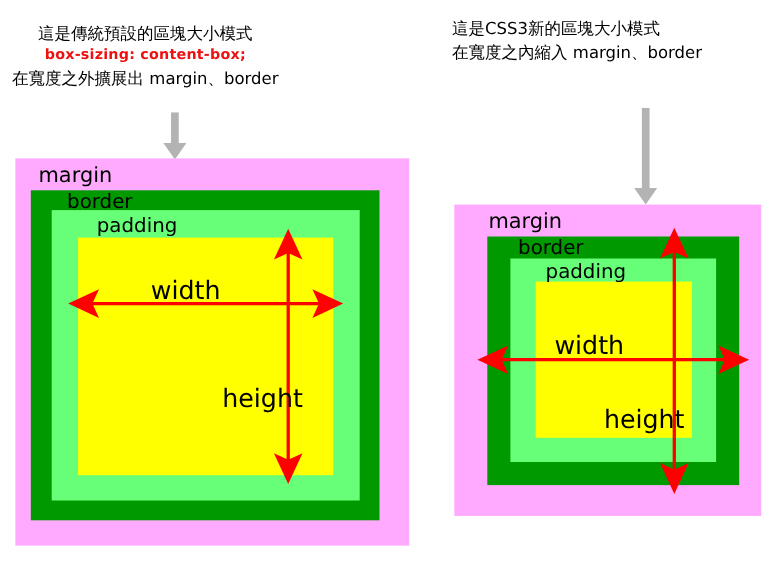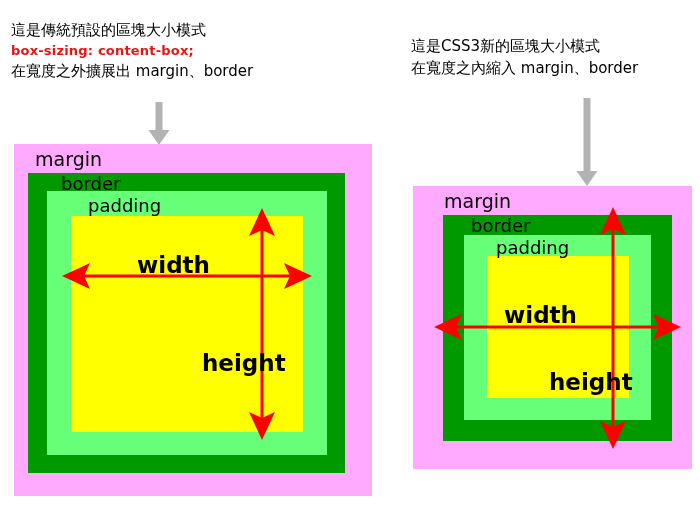--- a/index.html
+++ b/index.html
@@ -26,22 +26,22 @@
     display: block;
     font-size: 15px;
     letter-spacing: 0px;
   }
   .caption .line.code {
     color: #ee1111;
     font-weight: bold;
     font-size: 13px;
     letter-spacing: 0.2px;
   }
-  #caption-left  { left: 11px; top: 20px; }
-  #caption-right { left: 411px; top: 36px; }
+  #caption-left  { left: 11px; top: 20px; text-align: center; }
+  #caption-right { left: 411px; top: 16px; }
 
   
   .grey-arrow {
     position: absolute;
     fill: #b3b3b3;
   }
 
   
   .margin-box {
     position: absolute;
@@ -82,21 +82,21 @@
   .measure-line {
     stroke: #ff0000;
     stroke-width: 3;
   }
   .measure-head { fill: #ff0000; }
 
   
   .dim-label {
     position: absolute;
     color: #000000;
-    font-weight: bold;
+    font-weight: normal;
     white-space: nowrap;
     z-index: 7;
     text-align: center;
   }
 
   
   #left-margin   { left: 14px;  top: 144px; width: 358px; height: 352px; }
   #left-border   { left: 28px;  top: 173px; width: 317px; height: 300px; }
   #left-padding  { left: 47px;  top: 191px; width: 280px; height: 264px; }
   #left-content  { left: 71px;  top: 216px; width: 232px; height: 216px; }

